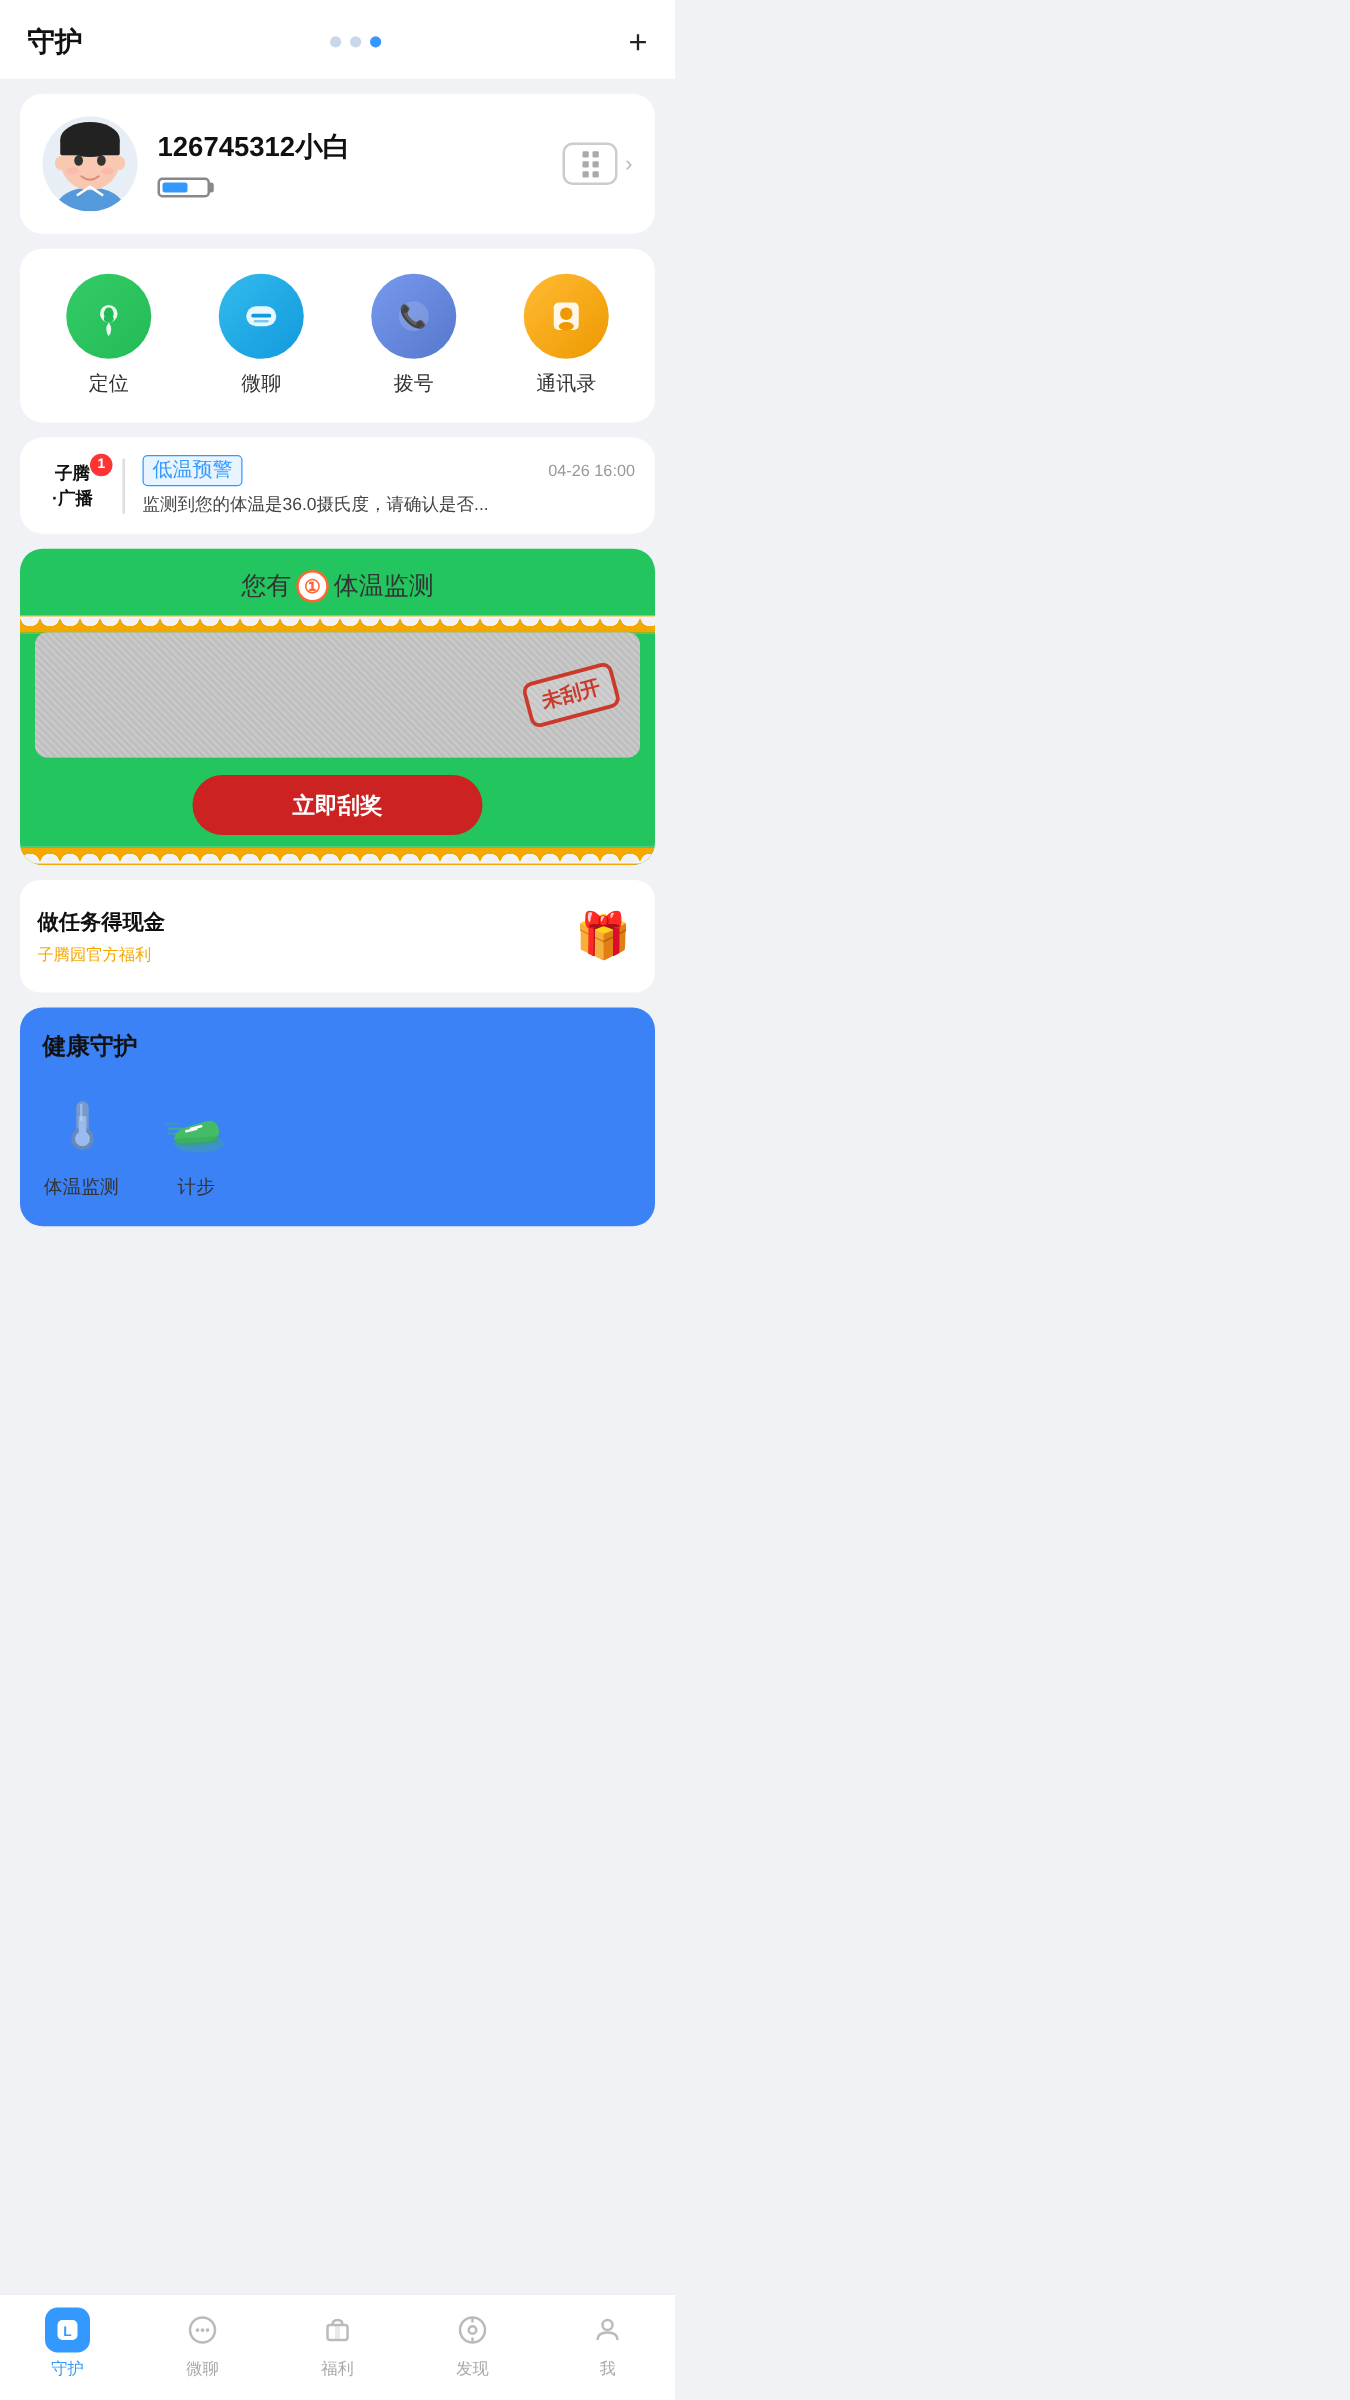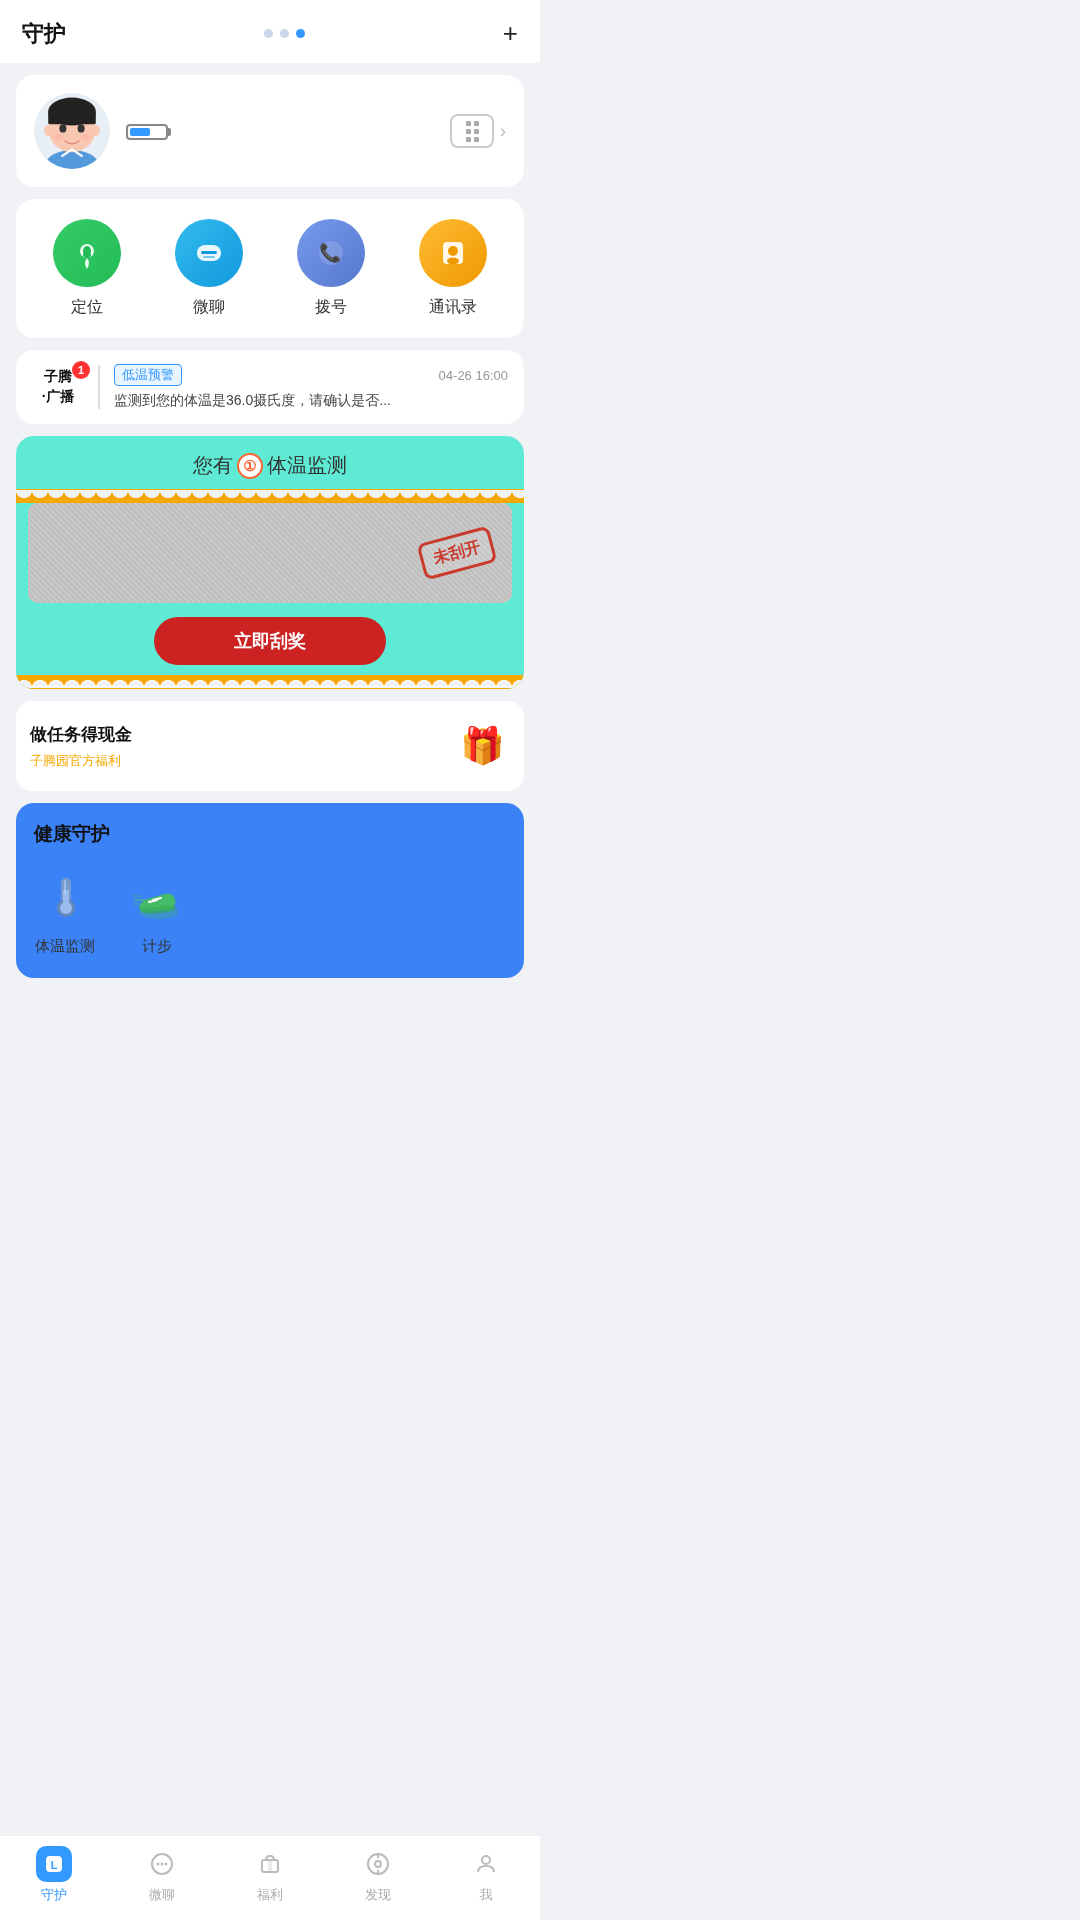--- a/index.html
+++ b/index.html
@@ -219,39 +219,39 @@
       display: flex;
       align-items: center;
       justify-content: space-between;
       margin-bottom: 6px;
     }
     .broadcast-tag {
       background: #e8f4ff;
       color: #3399ff;
       border: 1px solid #3399ff;
       border-radius: 4px;
-      font-size: 13px;
+      font-size: 16px;
       padding: 1px 7px;
     }
     .broadcast-time {
       font-size: 13px;
       color: #999;
       padding-left: 18px;
     }
     .broadcast-text {
       font-size: 14px;
       color: #444;
       white-space: nowrap;
       overflow: hidden;
       text-overflow: ellipsis;
     }
 
     
     .lottery-card {
-      background: #5eead4;
+      background: #22c55e;
       border-radius: 18px;
       margin: 12px 16px;
       padding: 0;
       overflow: hidden;
       position: relative;
     }
     .lottery-title {
       text-align: center;
       font-size: 20px;
       color: #333;
@@ -525,20 +525,21 @@
 
         <ellipse cx="30" cy="64" rx="7" ry="4" fill="#ffaaaa" opacity="0.5"></ellipse>
         <ellipse cx="70" cy="64" rx="7" ry="4" fill="#ffaaaa" opacity="0.5"></ellipse>
 
         <path d="M40 70 Q50 78 60 70" stroke="#dd8877" stroke-width="2" fill="none" stroke-linecap="round"></path>
 
         <path d="M35 92 L50 82 L65 92" stroke="#fff" stroke-width="3" fill="none"></path>
       </svg>
     </div>
     <div class="profile-info">
+      <div class="profile-name">126745312小白</div>
       <div class="battery-bar">
         <div class="battery-outer">
           <div class="battery-fill"></div>
         </div>
       </div>
     </div>
     <div class="profile-right">
       <div class="profile-right-icon">
         <div class="menu-lines-col">
           <div class="menu-line"></div>

